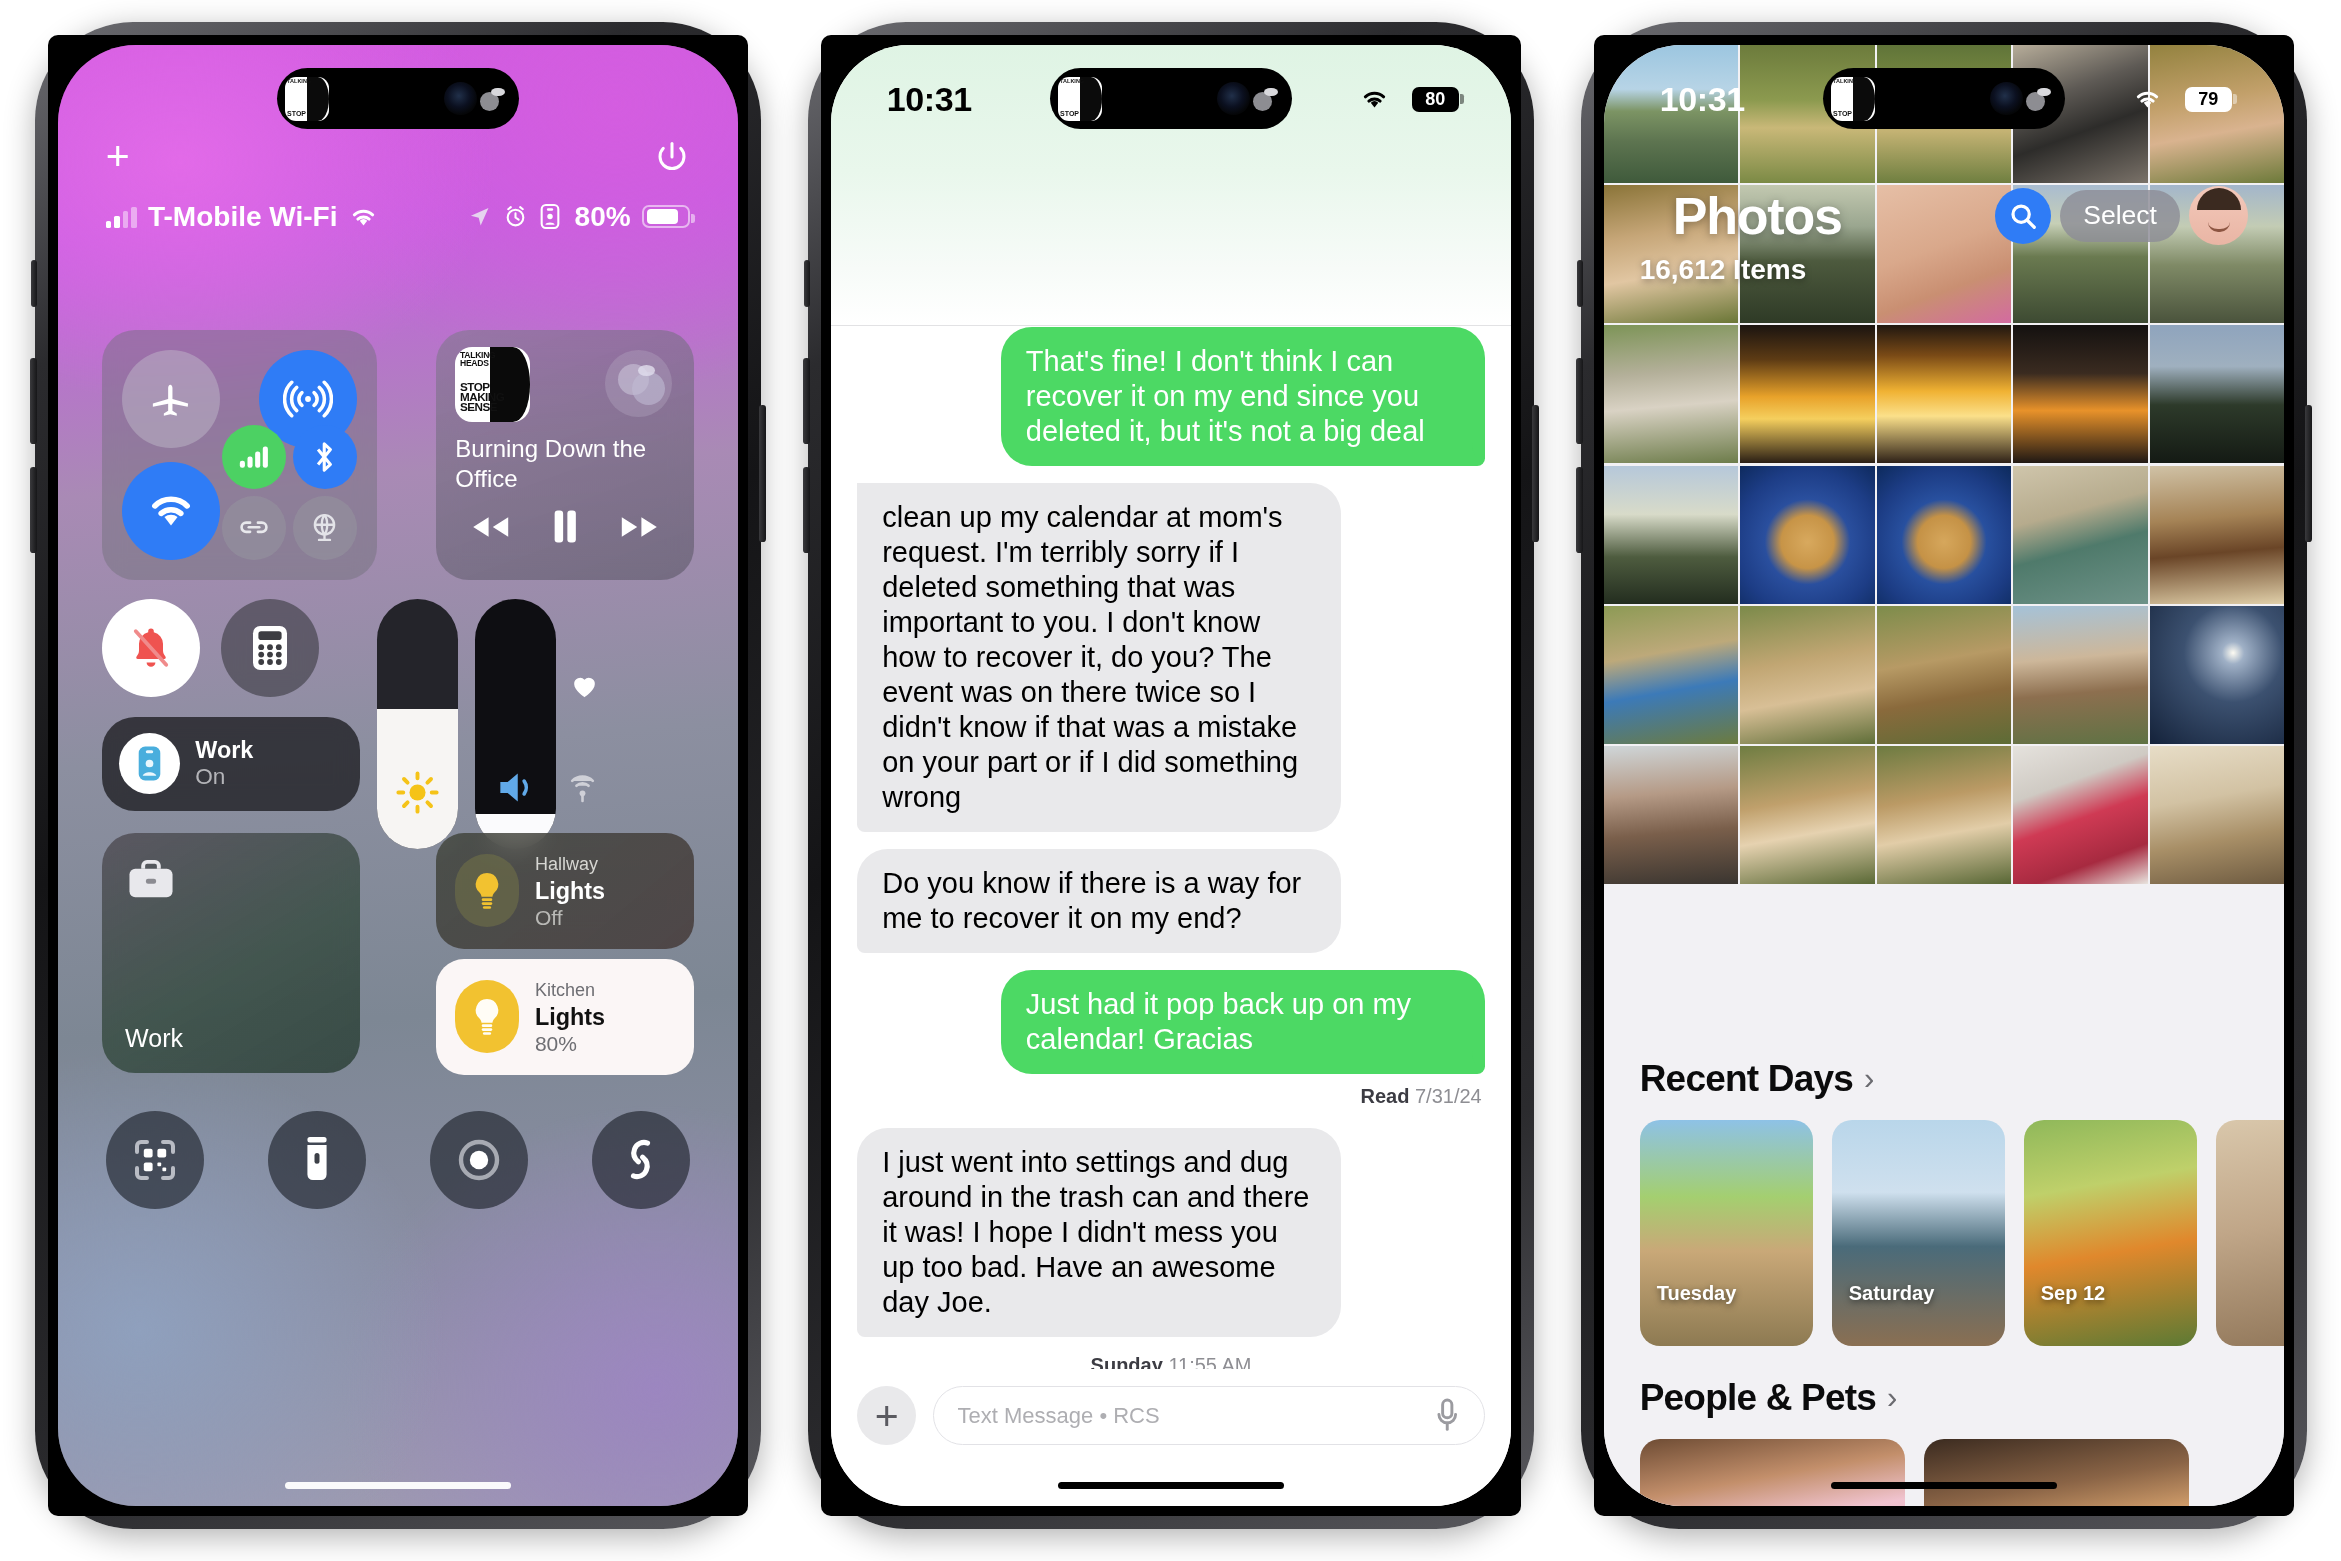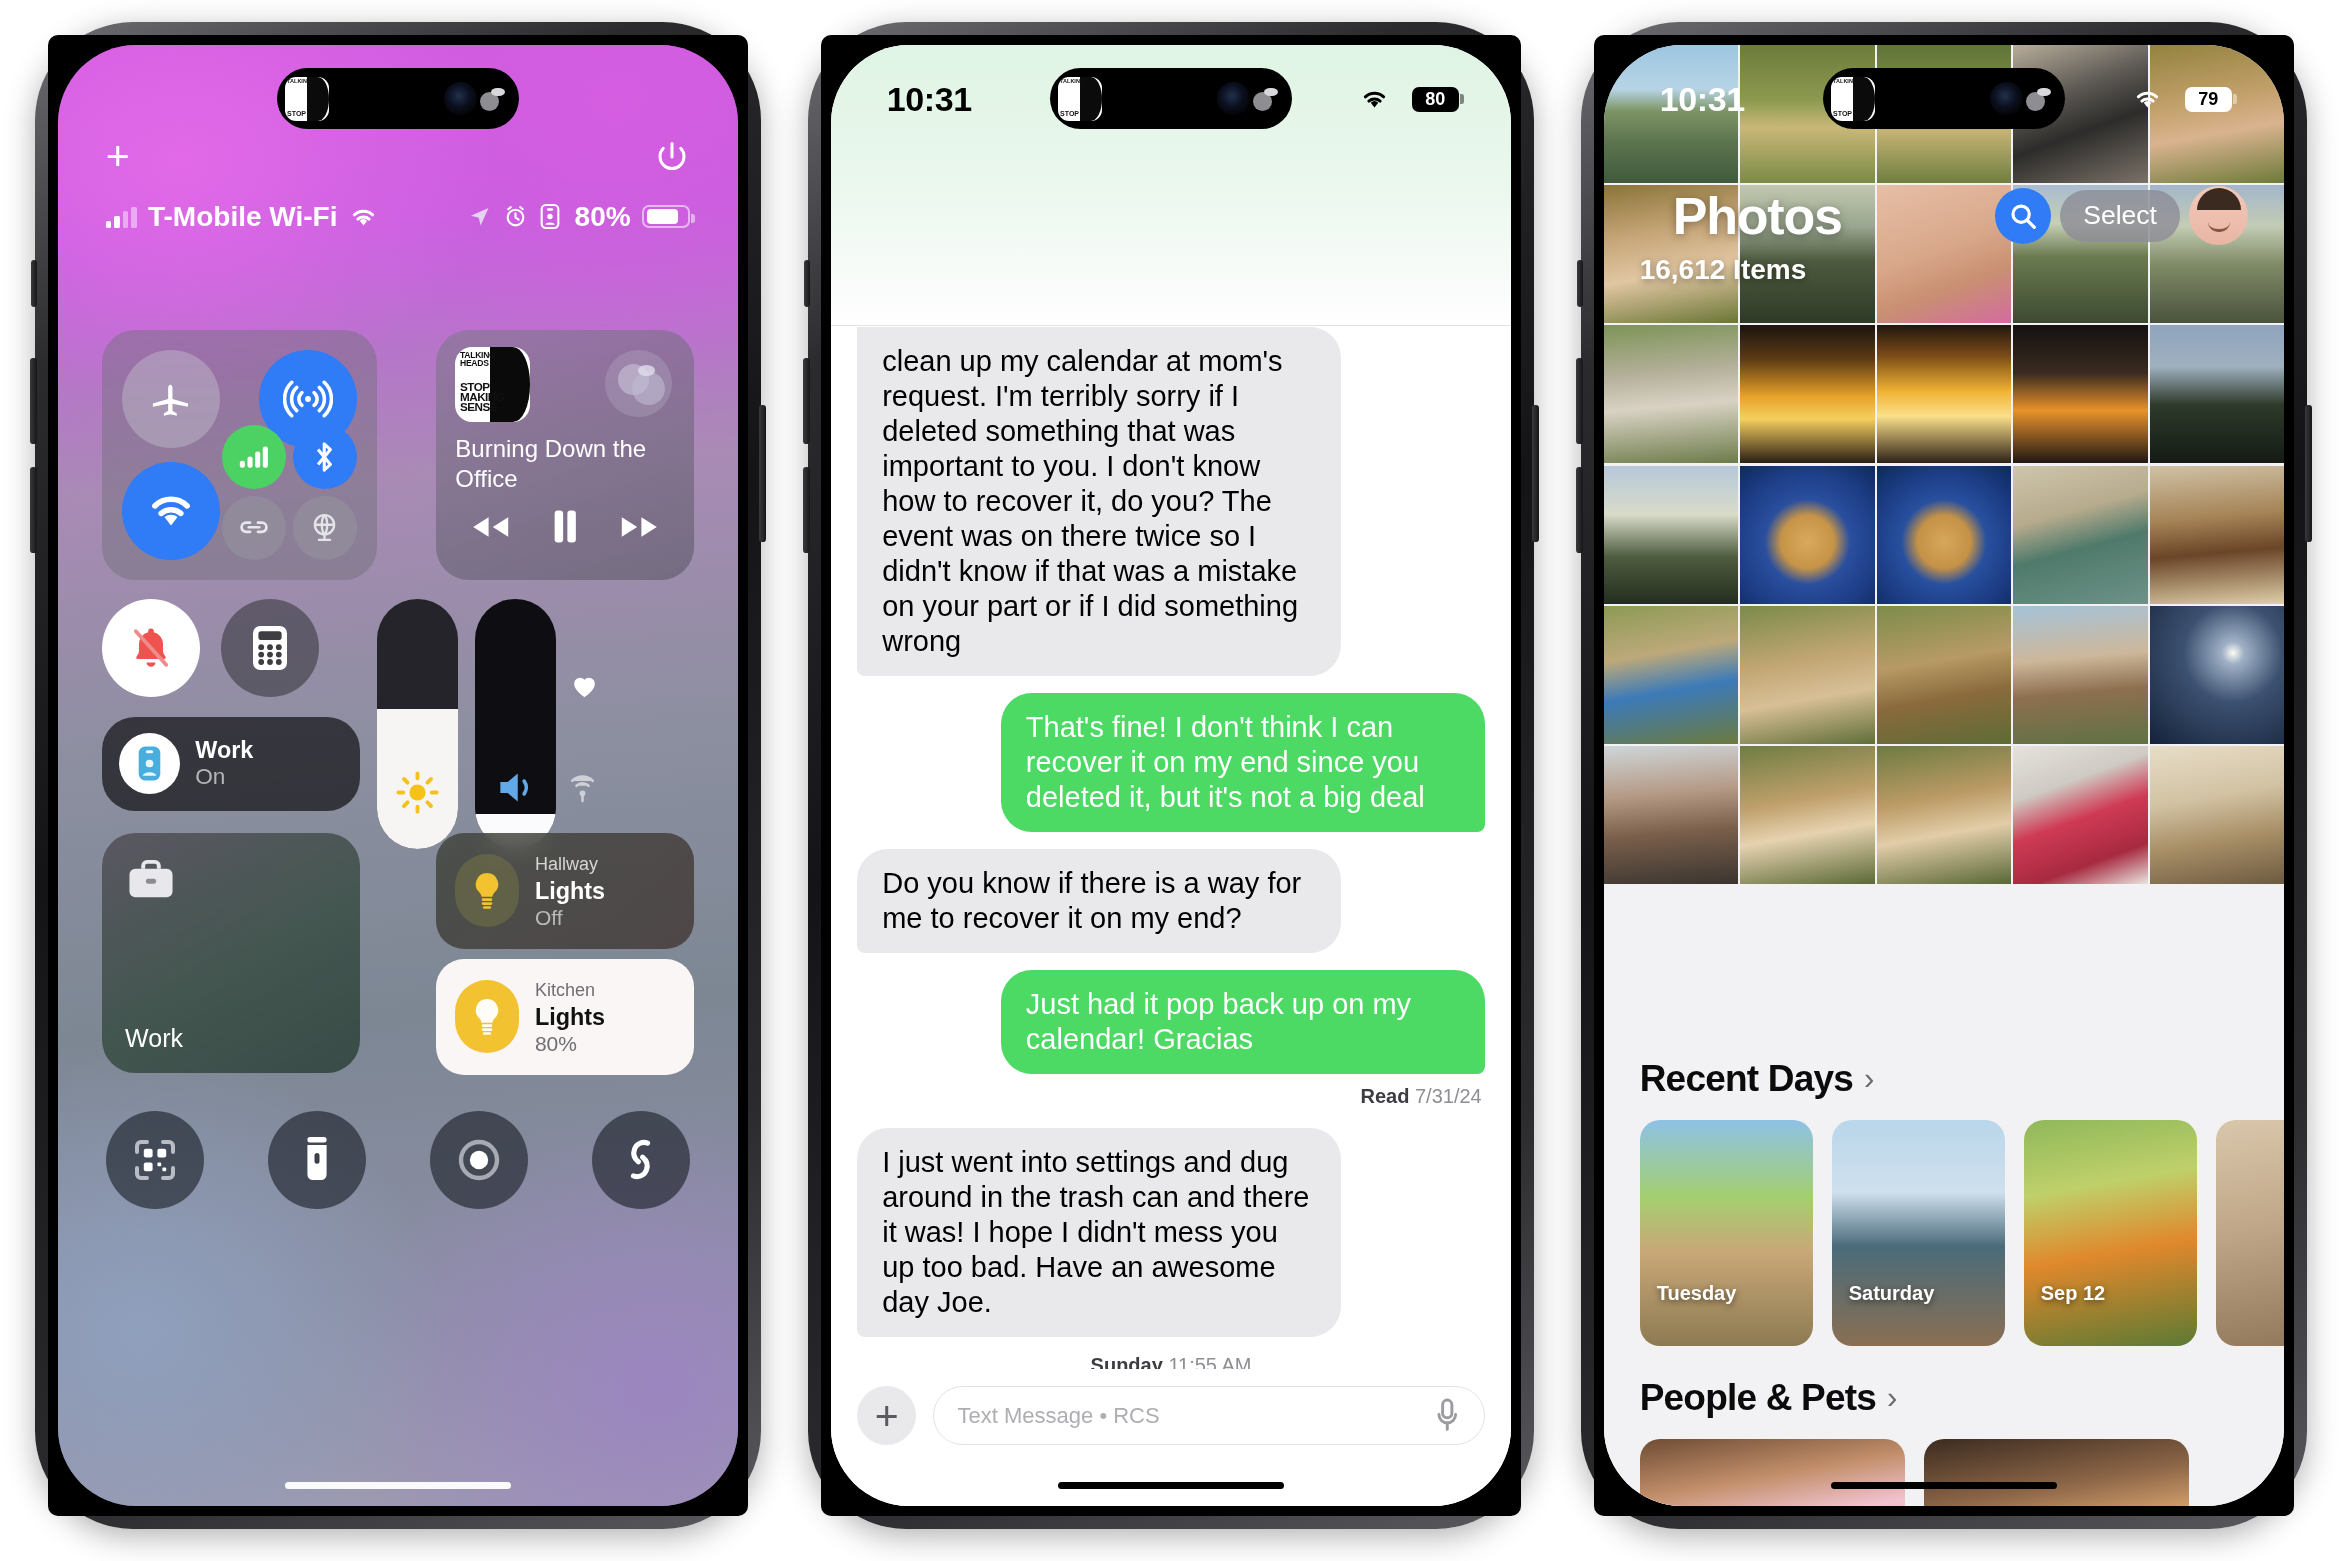--- a/index.html
+++ b/index.html
@@ -653,22 +653,22 @@
             <div class="pole"></div>
               <div class="flag"></div>
             <div class="tank"></div>
               <div class="barrel"></div>
           </div>
           <div class="msg-name">
             <span>Klaas</span><span class="ch">›</span>
           </div>
 
           <div class="msg-body">
+            <div class="bubble bub-out">That's fine! I don't think I can recover it on my end since you deleted it, but it's not a big deal</div>
             <div class="bubble bub-in bub-first">clean up my calendar at mom's request. I'm terribly sorry if I deleted something that was important to you. I don't know how to recover it, do you? The event was on there twice so I didn't know if that was a mistake on your part or if I did something wrong</div>
-            <div class="bubble bub-out">That's fine! I don't think I can recover it on my end since you deleted it, but it's not a big deal</div>
             <div class="bubble bub-in">Do you know if there is a way for me to recover it on my end?</div>
             <div class="bubble bub-out">Just had it pop back up on my calendar! Gracias</div>
             <div class="readline">
               <b>Read</b>
               <span>7/31/24</span>
             </div>
             <div class="bubble bub-in">I just went into settings and dug around in the trash can and there it was! I hope I didn't mess you up too bad. Have an awesome day Joe.</div>
             <div class="daystamp">
               <b>Sunday</b>
               <span>11:55 AM</span>

